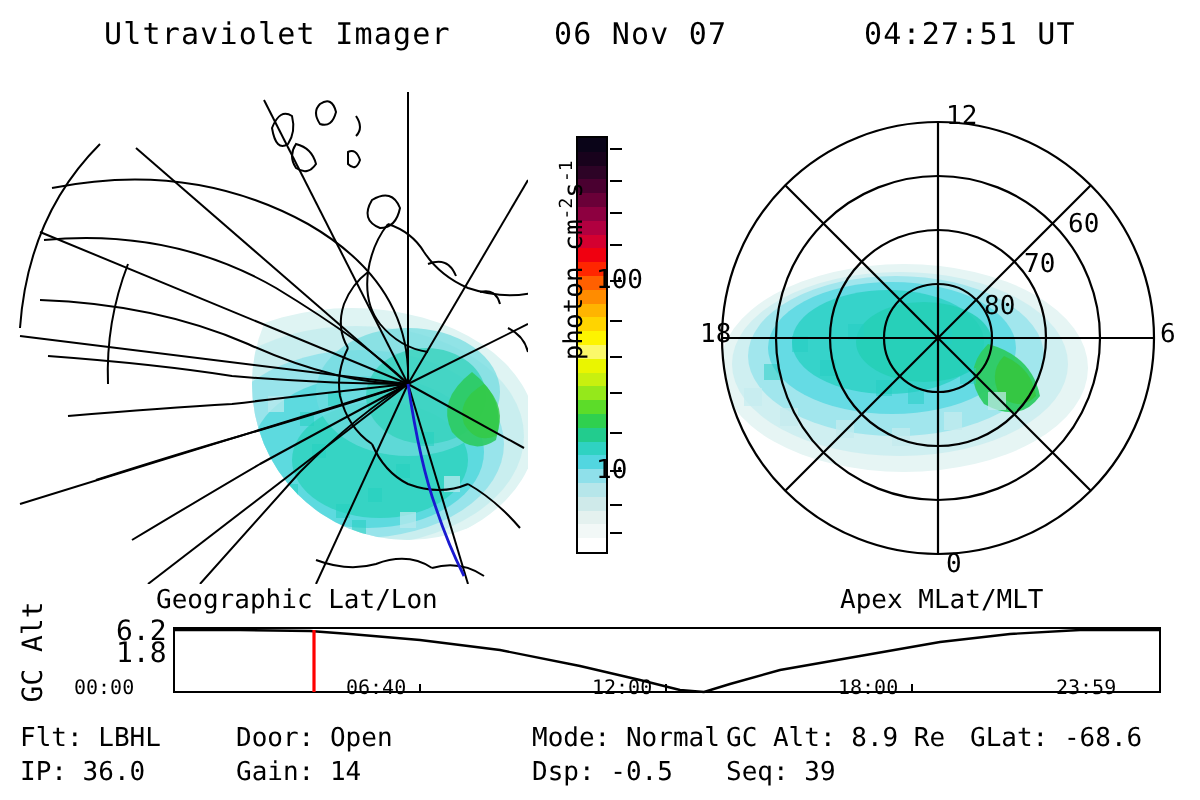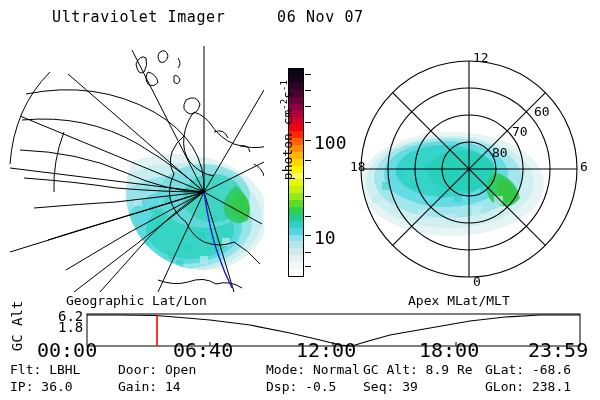--- a/index.html
+++ b/index.html
@@ -17,56 +17,57 @@
   
   .panel{position:absolute;}
   .panel svg{display:block;}
 
   
   #colorbar-panel{left:270px;top:60px;width:80px;height:232px;}
   #cbar-box{position:absolute;left:18px;top:8px;width:16px;height:209px;
             border:1px solid #000;box-sizing:border-box;}
   #cbar-grad{position:absolute;left:0;top:0;right:0;bottom:0;}
   .cb-tick{position:absolute;left:35px;width:6px;height:1px;background:#000;}
-  .cb-tlabel{position:absolute;left:44px;font-size:18px;line-height:1;white-space:nowrap;}
+  .cb-tlabel{position:absolute;left:28px;font-size:13px;line-height:1;white-space:nowrap;}
   #cbar-axis-label{position:absolute;left:-58px;top:62px;width:150px;
       transform:rotate(-90deg);transform-origin:50% 50%;text-align:center;
       font-size:13px;white-space:nowrap;}
   .sup{font-size:9px;vertical-align:super;}
 
   
-  .caption{position:absolute;font-size:13px;white-space:nowrap;}
+  .caption{position:absolute;font-size:13px;white-space:nowrap;margin-left:12px;}
   #cap-left{left:66px;top:293px;}
   #cap-right{left:408px;top:293px;}
 
   
   #timeline-panel{left:0;top:306px;width:600px;height:52px;}
   #tl-ylabel{position:absolute;left:-10px;top:12px;width:54px;
        transform:rotate(-90deg);transform-origin:50% 50%;text-align:center;
        font-size:14px;white-space:nowrap;}
   .tl-ytick{position:absolute;left:58px;font-size:14px;line-height:1;white-space:nowrap;}
-  .tl-xtick{position:absolute;top:34px;font-size:20px;line-height:1;white-space:nowrap;}
+  .tl-xtick{position:absolute;top:34px;font-size:10px;line-height:1;white-space:nowrap;}
 
   
   #status{position:absolute;left:0;top:362px;width:600px;height:36px;}
   #status .cell{position:absolute;font-size:13px;white-space:nowrap;}
   .row0{top:0;}
   .row1{top:17px;}
   .c0{left:10px;}
   .c1{left:118px;}
   .c2{left:245px;margin-left:21px;}
   .c3{left:363px;}
   .c4{left:485px;}
 </style>
 </head>
 <body>
 
 <div id="header" class="abs">
   <span id="hdr-title">Ultraviolet Imager</span>
   <span id="hdr-date">06 Nov 07</span>
+  <span id="hdr-time">04:27:51 UT</span>
 </div>
 
 <div class="panel" id="left-plot-panel" style="left:8px;top:46px;width:256px;height:246px;">
   <svg width="256" height="246" viewBox="0 0 256 246">
     <defs>
       <clipPath id="geoClip">
           <rect x="0" y="0" width="256" height="246"></rect>
         </clipPath>
       <clipPath id="auroraClip">
           <circle cx="196" cy="146" r="78"></circle>
@@ -275,14 +276,13 @@
 <div id="status">
   <div class="cell row0 c0">Flt: LBHL</div>
   <div class="cell row1 c0">IP: 36.0</div>
   <div class="cell row0 c1">Door: Open</div>
   <div class="cell row1 c1">Gain: 14</div>
   <div class="cell row0 c2">Mode: Normal</div>
   <div class="cell row1 c2">Dsp:  -0.5</div>
   <div class="cell row0 c3">GC Alt: 8.9 Re</div>
   <div class="cell row1 c3">Seq: 39</div>
   <div class="cell row0 c4">GLat: -68.6</div>
-  <div class="cell row1 c4">GLon: 238.1</div>
 </div>
 
 </body></html>

